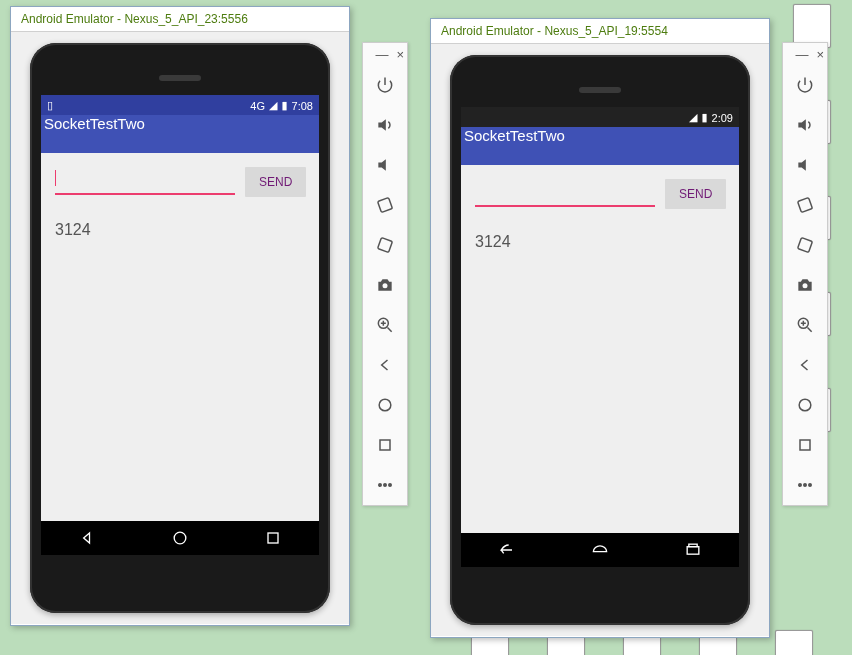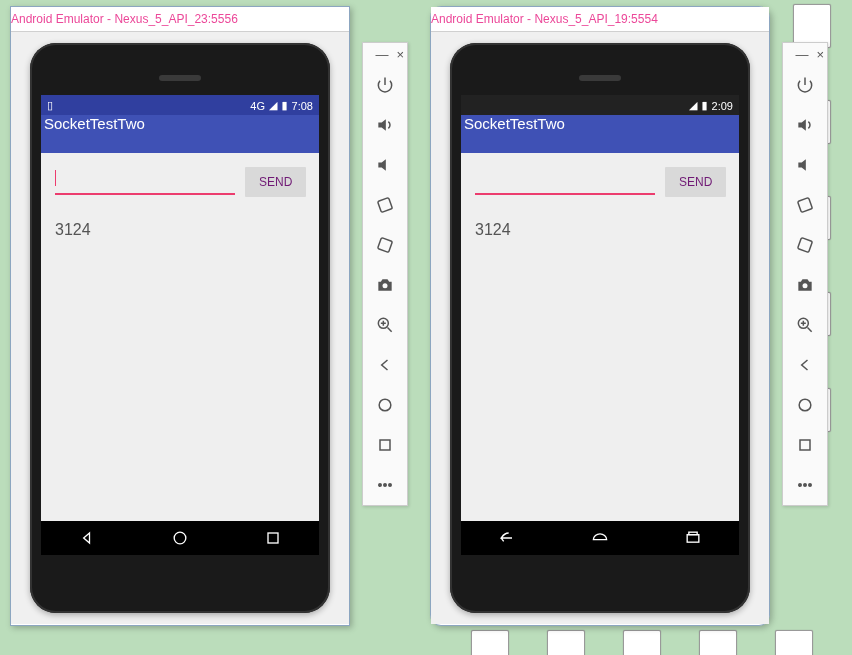--- a/index.html
+++ b/index.html
@@ -1,19 +1,19 @@
 <!DOCTYPE html>
 <html><head>
 <meta charset="utf-8">
 <style>
   html,body{margin:0;padding:0;font-family:"Segoe UI","Microsoft YaHei",Arial,sans-serif;background:#bbddbb;width:852px;height:655px;overflow:hidden;position:relative;}
   .desktop-icon{position:absolute;width:40px;height:54px;display:flex;flex-direction:column;align-items:center;}
   .desktop-icon .icn{width:36px;height:42px;background:#fff;border:1px solid #999;border-radius:2px;box-shadow:0 0 1px #888;}
   .emu-window{position:absolute;background:#fff;border:1px solid #8ca6c0;box-shadow:2px 2px 6px rgba(0,0,0,.25);}
-  .emu-title{height:24px;line-height:24px;font-size:12px;color:#ec4899;padding-left:0;border-bottom:1px solid #d0d0d0;background:#fff;}
+  .emu-title{height:24px;line-height:24px;font-size:12px;color:#4d7c0f;padding-left:10px;border-bottom:1px solid #d0d0d0;background:#fff;}
   .emu-body{position:relative;background:#f0f0f0;display:flex;align-items:center;justify-content:center;}
   .phone-frame{position:relative;width:300px;height:570px;background:#1a1a1a;border-radius:26px;box-shadow:inset 0 0 0 2px #333, 0 2px 6px rgba(0,0,0,.3);}
   .phone-speaker{position:absolute;top:32px;left:50%;transform:translateX(-50%);width:42px;height:6px;background:#3a3a3a;border-radius:3px;}
   .phone-screen{position:absolute;left:11px;right:11px;top:52px;bottom:58px;background:#efefef;overflow:hidden;}
   .status-bar{height:20px;background:#222;color:#fff;font-size:11px;display:flex;align-items:center;justify-content:space-between;padding:0 6px;}
   .status-bar.material{background:#303F9F;}
   .status-icons{display:flex;align-items:flex-end;gap:4px;}
   .action-bar{height:38px;background:#3F51B5;color:#fff;font-size:15px;font-weight:500;display:flex;align-items:flex-start;padding-left:3px;}
   .app-body{padding:14px;background:#efefef;position:relative;height:calc(100% - 58px - 24px);}
   .input-row{display:flex;align-items:center;gap:10px;}
@@ -176,21 +176,21 @@
     </div>
   <div class="tbtn">
       <svg viewBox="0 0 24 24">
         <circle cx="6" cy="12" r="1.5" fill="#555"></circle>
         <circle cx="12" cy="12" r="1.5" fill="#555"></circle>
         <circle cx="18" cy="12" r="1.5" fill="#555"></circle>
       </svg>
     </div>
 </div>
 
-<div class="emu-window" style="left:430px;top:6px;width:338px;height:618px;border-radius:11px;">
+<div class="emu-window" style="left:430px;top:18px;width:338px;height:618px;">
   <div class="emu-title">Android Emulator - Nexus_5_API_19:5554</div>
   <div class="emu-body" style="height:592px;">
     <div class="phone-frame">
       <div class="phone-speaker"></div>
       <div class="phone-screen">
         <div class="status-bar">
           <span></span>
           <div class="status-icons">
             <span>◢</span>
             <span>▮</span>

